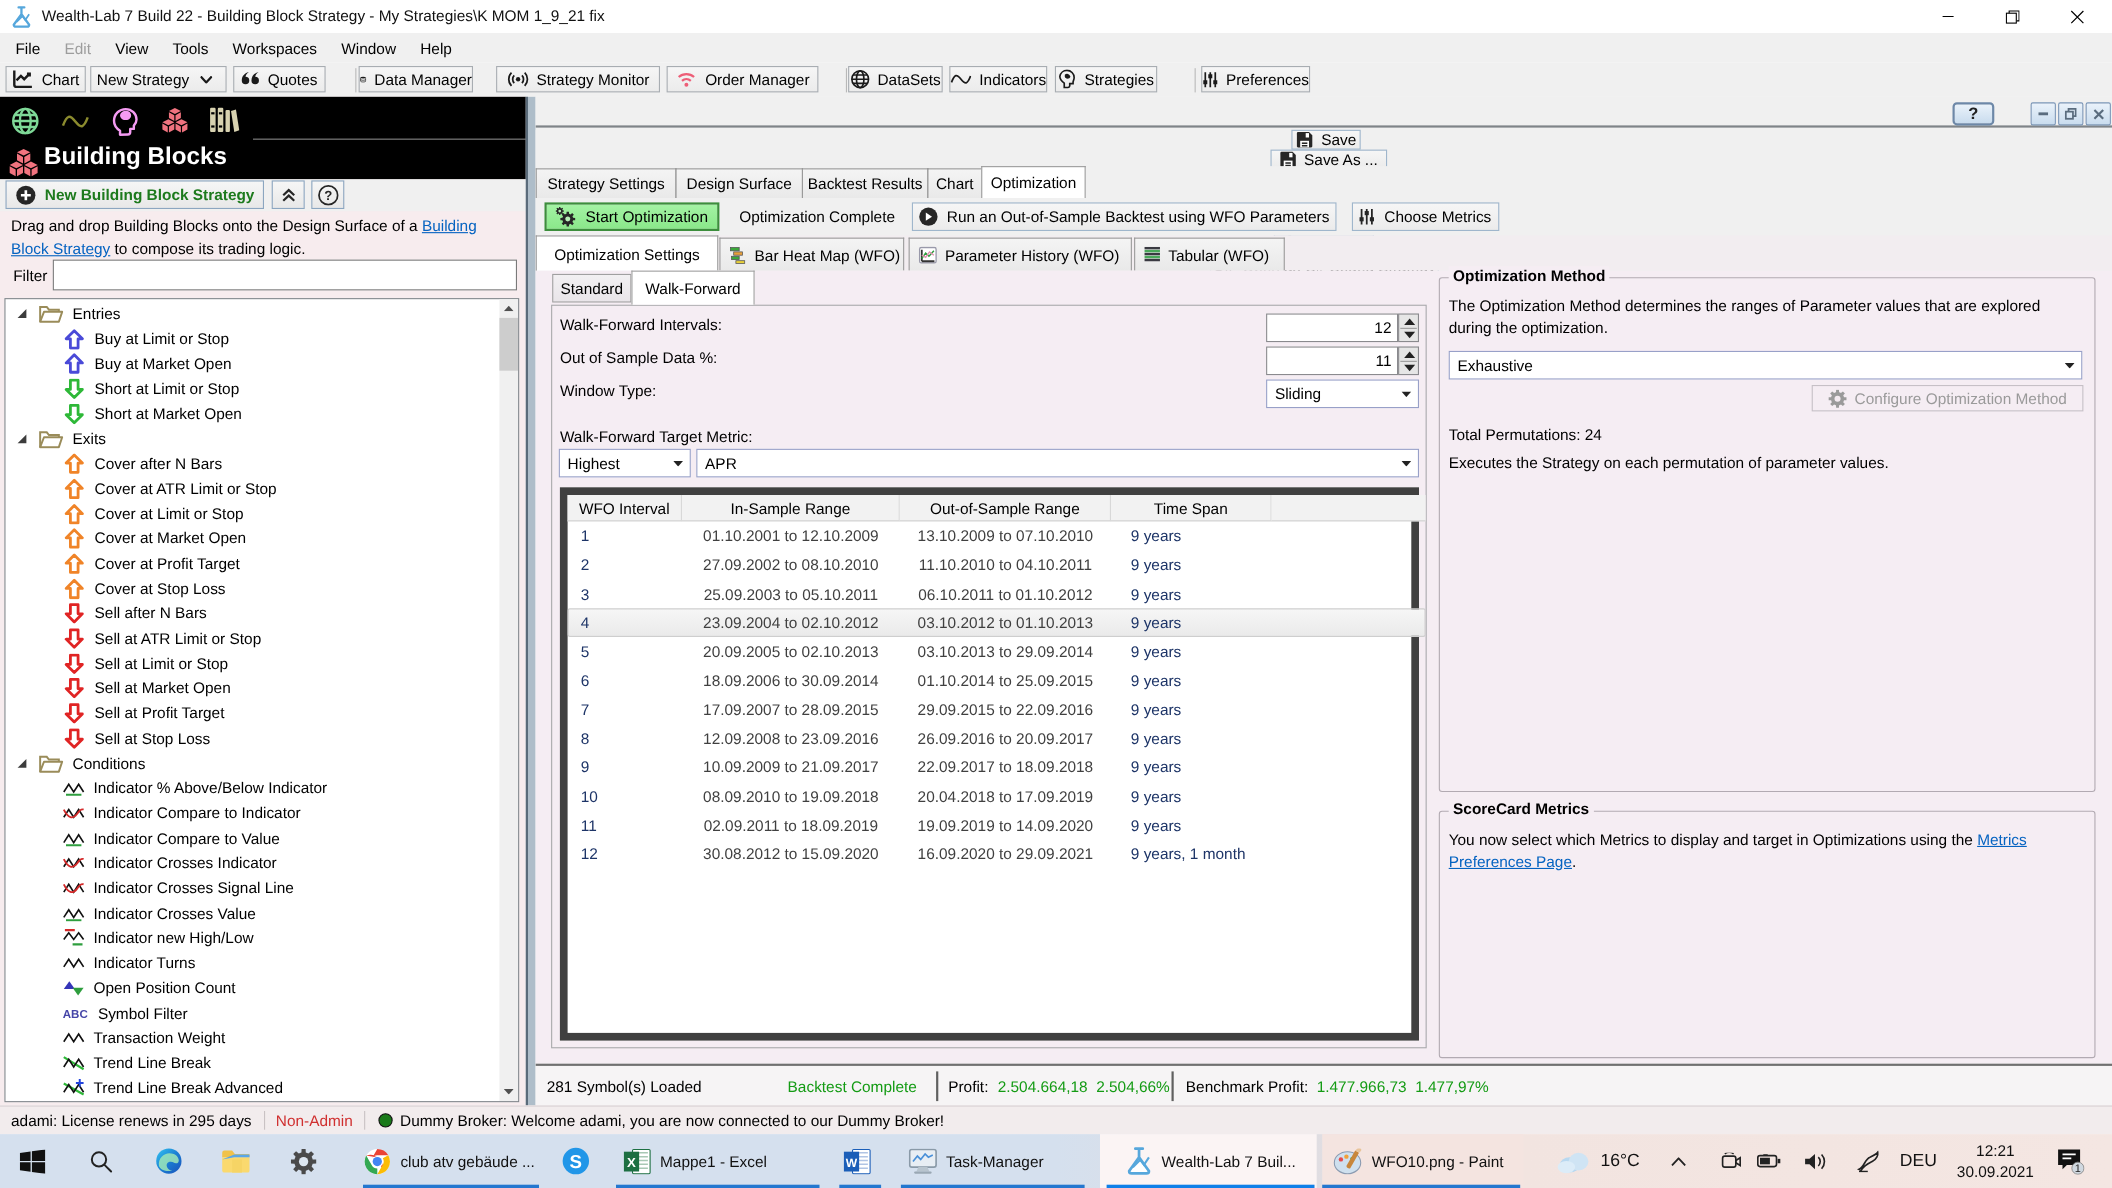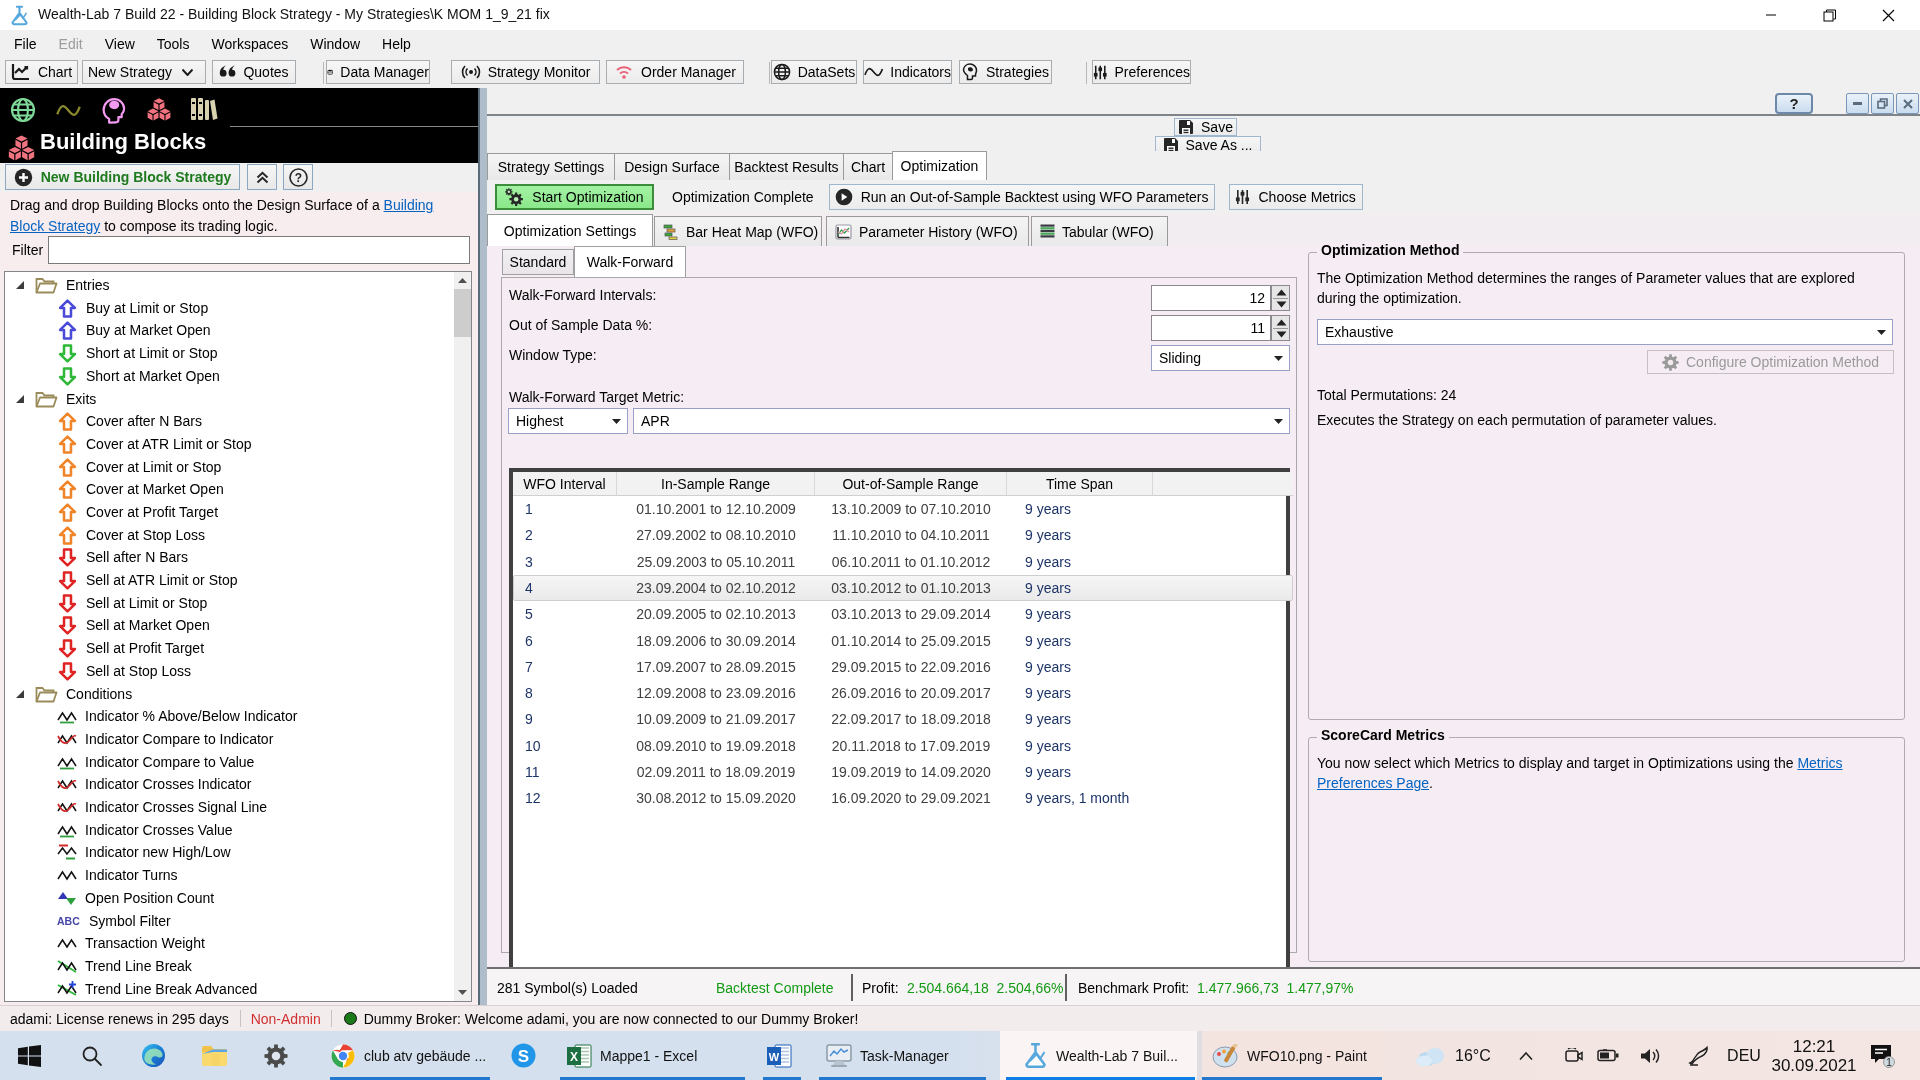--- a/index.html
+++ b/index.html
@@ -66,21 +66,21 @@
 
 .wftab { position:absolute; height:27px; display:flex; align-items:center; justify-content:center; font-size:14px; }
 #wfbox { position:absolute; left:14px; top:31px; width:796px; height:676px; border:1px solid #a9a9ac; }
 .lbl { position:absolute; font-size:14px; color:#000; }
 .numinput { position:absolute; width:120px; height:26px; background:#fff; border:1px solid #8a8a8e; font-size:14px; text-align:right; padding-right:5px; display:flex; align-items:center; justify-content:flex-end; }
 .spin { position:absolute; width:19px; height:26px; background:#e6e6e6; border:1px solid #8a8a8e; }
 .combo { position:absolute; height:26px; background:#fff; border:1px solid #98a0c8; font-size:14px; display:flex; align-items:center; padding-left:7px; }
 .combo .car { position:absolute; right:1px; top:1px; bottom:1px; width:19px; background:transparent; display:flex; align-items:center; justify-content:center; }
 .car svg { display:block; }
 
-#wftable { position:absolute; left:22px; top:197px; width:781px; height:503px; background:#fff; border:4px solid #404040; font-size:14px;margin-top:25px; }
+#wftable { position:absolute; left:22px; top:197px; width:781px; height:503px; background:#fff; border:7px solid #404040; font-size:14px; }
 .th { position:absolute; top:0; height:24px; background:#f2f2f2; border-right:1px solid #d8d8d8; display:flex; align-items:center; justify-content:center; border-bottom:1px solid #d0d0d0; }
 .td { position:absolute; height:26px; display:flex; align-items:center; color:#404040; }
 .td.k { color:#1d3467; }
 
 
 .groupbox { position:absolute; border:1px solid #b2aab2; border-radius:3px; }
 .gtitle { position:absolute; top:-11px; left:8px; background:#f5edf3; padding:0 4px; font-weight:bold; font-size:14px; }
 
 #main-status { position:absolute; top:879px; left:0; width:1433px; height:38px; background:#f6f4f5; border-top:2px solid #707070; font-size:14px; }
 .gtext { color:#149b14; }
@@ -783,21 +783,21 @@
 <div class="td" style="left:302px;top:208px;width:192px;justify-content:center">26.09.2016 to 20.09.2017</div>
 <div class="td k" style="left:658px;top:208px;width:123px"></div>
 <div class="td k" style="left:512px;top:208px;width:140px">9 years</div>
 <div class="td k" style="left:12px;top:234px;width:80px">9</div>
 <div class="td" style="left:104px;top:234px;width:198px;justify-content:center">10.09.2009 to 21.09.2017</div>
 <div class="td" style="left:302px;top:234px;width:192px;justify-content:center">22.09.2017 to 18.09.2018</div>
 <div class="td k" style="left:658px;top:234px;width:123px"></div>
 <div class="td k" style="left:512px;top:234px;width:140px">9 years</div>
 <div class="td k" style="left:12px;top:261px;width:80px">10</div>
 <div class="td" style="left:104px;top:261px;width:198px;justify-content:center">08.09.2010 to 19.09.2018</div>
-<div class="td" style="left:302px;top:261px;width:192px;justify-content:center">20.11.2018 to 17.09.2019</div>
+<div class="td" style="left:302px;top:261px;width:192px;justify-content:center">20.04.2018 to 17.09.2019</div>
 <div class="td k" style="left:658px;top:261px;width:123px"></div>
 <div class="td k" style="left:512px;top:261px;width:140px">9 years</div>
 <div class="td k" style="left:12px;top:287px;width:80px">11</div>
 <div class="td" style="left:104px;top:287px;width:198px;justify-content:center">02.09.2011 to 18.09.2019</div>
 <div class="td" style="left:302px;top:287px;width:192px;justify-content:center">19.09.2019 to 14.09.2020</div>
 <div class="td k" style="left:658px;top:287px;width:123px"></div>
 <div class="td k" style="left:512px;top:287px;width:140px">9 years</div>
 <div class="td k" style="left:12px;top:313px;width:80px">12</div>
 <div class="td" style="left:104px;top:313px;width:198px;justify-content:center">30.08.2012 to 15.09.2020</div>
 <div class="td" style="left:302px;top:313px;width:192px;justify-content:center">16.09.2020 to 29.09.2021</div>
@@ -1003,21 +1003,21 @@
         </svg>
       </div>
   <div class="tkicon" style="left:1683px;width:30px">
         <svg width="22" height="20" viewBox="0 0 22 20">
           <path d="M3 17 C8 15 8 8 13 6 C16 4.6 19 3 20 1.5 C20.5 4 19 8 15 10 C11 12 8 13 5 18z" fill="none" stroke="#222" stroke-width="1.5"></path>
           <path d="M3 19 h8" stroke="#222" stroke-width="1.5"></path>
         </svg>
       </div>
   <div class="tktile" style="left:1722px;width:44px;justify-content:center;font-size:16px">DEU</div>
   <div class="tktile" style="left:1770px;width:88px;text-align:center">
-        <div style="width:100%;line-height:19px;font-size:17px">12:21<br>30.09.2021</div>
+        <div style="width:100%;line-height:19px;font-size:14px">12:21<br>30.09.2021</div>
       </div>
   <div class="tkicon" style="left:1860px;width:44px">
         <svg width="25" height="24" viewBox="0 0 25 24">
           <path d="M1 1 h20 v14 h-12 l-4 4 v-4 h-4z" fill="#111"></path>
           <path d="M5 5.5 h12 M5 9 h8" stroke="#fff" stroke-width="1.6"></path>
           <circle cx="19" cy="18" r="5.5" fill="#d0d8e0" stroke="#888" stroke-width="0.8"></circle>
           <text x="19" y="21.5" text-anchor="middle" font-size="10" fill="#222" font-family="Liberation Sans">1</text>
         </svg>
       </div>
 </div>

